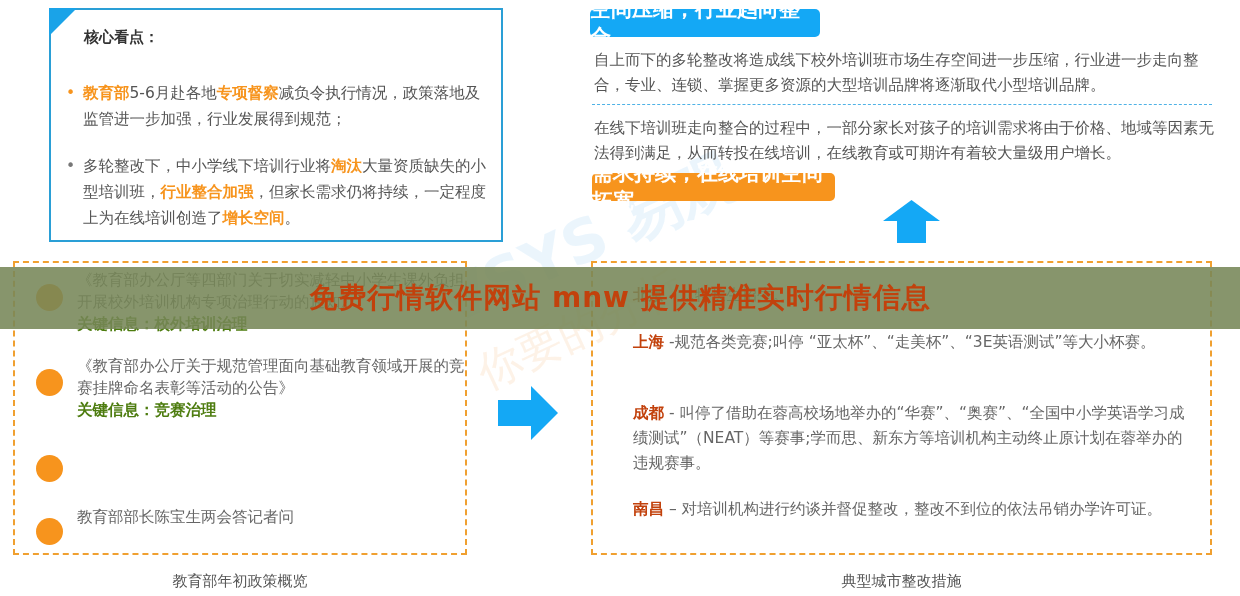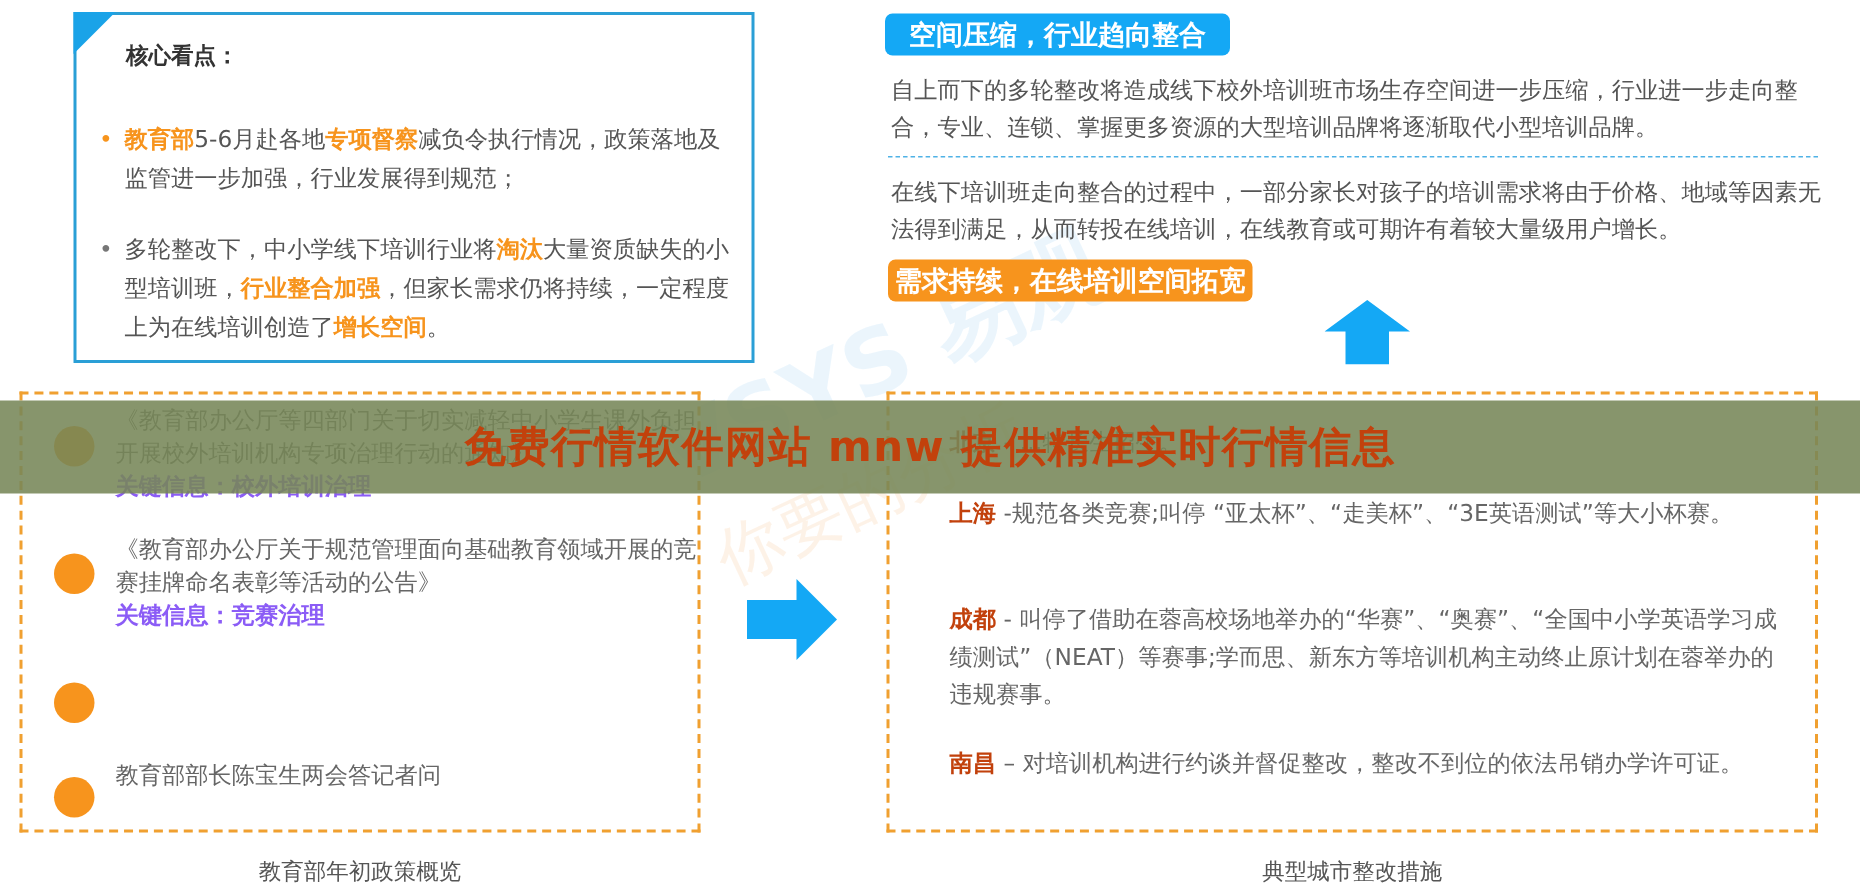--- a/index.html
+++ b/index.html
@@ -23,25 +23,25 @@
   .b2 { top: 143px; }
   .hl { color: #f7941d; font-weight: bold; }
   .dot-orange { color: #f7941d; }
   .dot-gray { color: #777; }
 
   
   .policy-box { left: 13px; top: 261px; width: 454px; height: 294px; border: 2px dashed #f0a030; border-style: dashed; }
   .policy-item { position: absolute; left: 0; width: 450px; }
   .policy-dot { position: absolute; left: 21px; width: 27px; height: 27px; border-radius: 50%; background: #f7941d; }
   .policy-text { position: absolute; left: 62px; width: 390px; font-size: 15.5px; line-height: 22px; color: #666; }
-  .policy-key { font-weight: bold; color: #8b5cf6; }
+  .policy-key { font-weight: bold; color: #4d7c0f; }
   .caption { font-size: 15px; color: #555; text-align: center; }
 
   
-  .pill { border-radius: 5px; color: #fff; font-weight: bold; font-size: 18px; display: flex; align-items: center; justify-content: center; }
+  .pill { border-radius: 5px; color: #fff; font-weight: bold; font-size: 21px; display: flex; align-items: center; justify-content: center; }
   .pill-blue { left: 590px; top: 9px; width: 230px; height: 28px; background: #14a8f5; }
   .pill-orange { left: 592px; top: 173px; width: 243px; height: 28px; background: #f7941d; }
   .para { left: 594px; width: 620px; font-size: 15.5px; line-height: 25px; color: #555; }
   .p1 { top: 48px; }
   .p2 { top: 116px; }
   .divider { left: 592px; top: 104px; width: 620px; border-top: 1px dashed #4fb2e6; }
 
   .city-box { left: 591px; top: 261px; width: 621px; height: 294px; border: 2px dashed #f0a030; }
   .city { position: absolute; left: 40px; width: 560px; font-size: 15.5px; line-height: 25px; color: #666; }
   .city b { color: #c2410c; }

